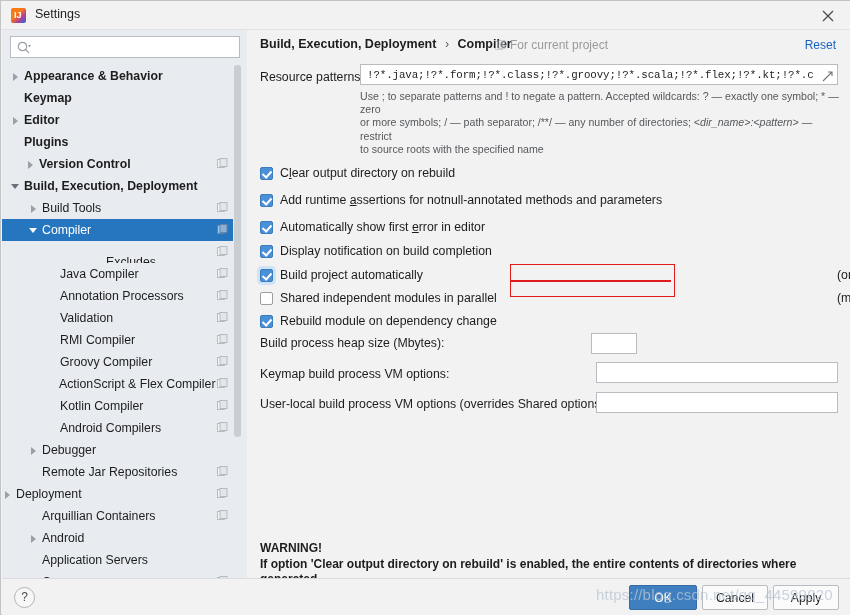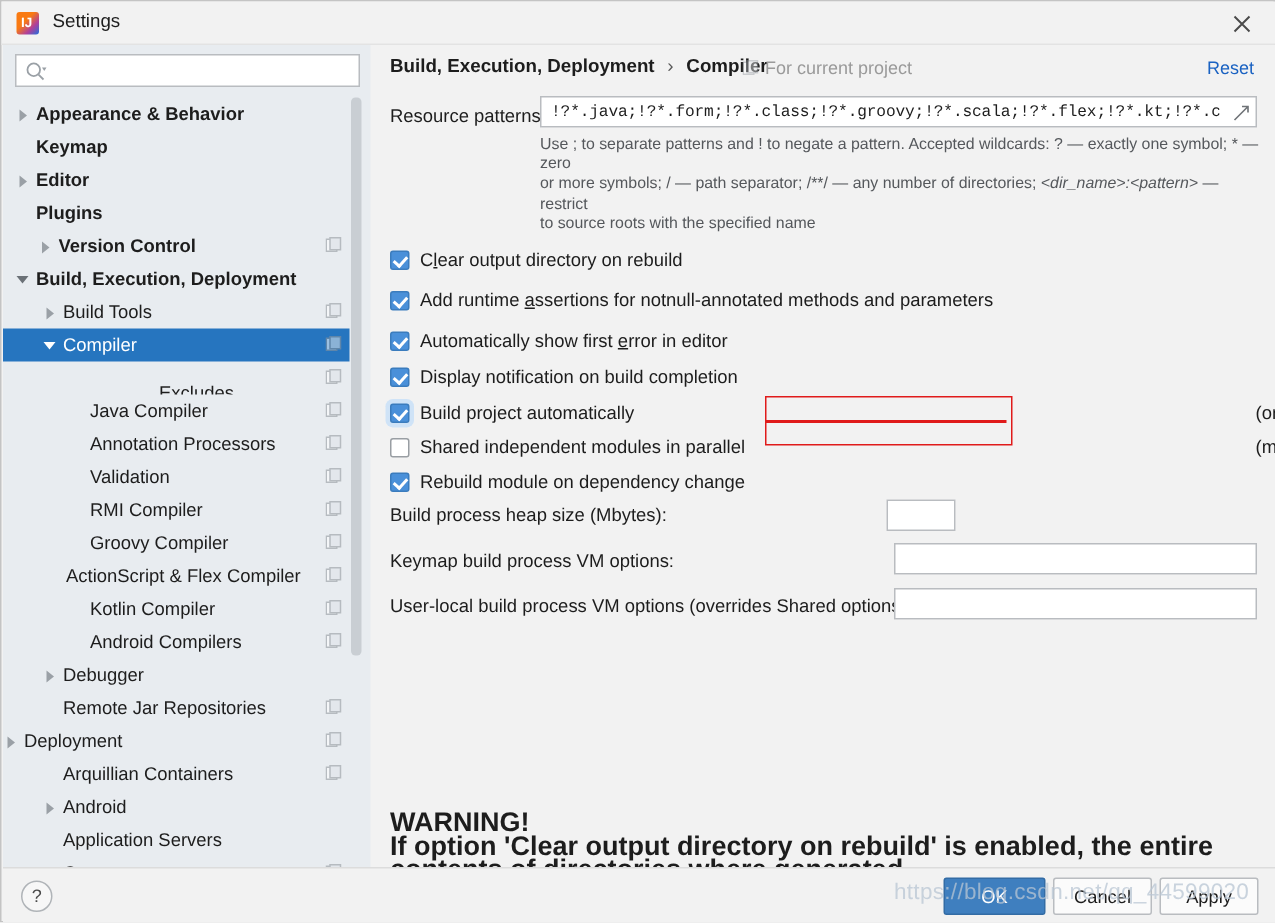--- a/index.html
+++ b/index.html
@@ -225,21 +225,21 @@
     background: #ffffff; border: 1px solid #b9bcc0;
     font-family: "Liberation Sans", sans-serif;
     font-size: 12.2px; color: #b91c1c;
     padding: 0 22px;
     outline: none;
   }
 
   
   #warning {
     position: absolute; left: 12px; top: 511px; width: 580px;
-    font-size: 18px; font-weight: bold; color: #1d1d1d;
+    font-size: 12px; font-weight: bold; color: #1d1d1d;
     line-height: 15.5px;
   }
 
   
   #footer {
     position: absolute; left: 1px; top: 577px;
     width: 848px; height: 37px;
     background: #f2f2f2;
     border-top: 1px solid #dcdcdc;
   }
@@ -403,21 +403,21 @@
             </svg></span>
         </div>
         <div class="tree-row" style="padding-left: 44px;">
           <span class="arrow none"></span>
           <span class="lbl">Groovy Compiler</span>
           <span class="proj-icon"><svg width="11" height="11" viewBox="0 0 11 11">
               <rect x="0.5" y="1.5" width="7" height="8" fill="#ffffff" stroke="#8e949a" stroke-width="1"></rect>
               <rect x="3" y="0.5" width="7" height="8" fill="#dfe4e9" stroke="#8e949a" stroke-width="1"></rect>
             </svg></span>
         </div>
-        <div class="tree-row" style="padding-left: 28px;">
+        <div class="tree-row" style="padding-left: 43px;">
           <span class="arrow none"></span>
           <span class="lbl">ActionScript &amp; Flex Compiler</span>
           <span class="proj-icon"><svg width="11" height="11" viewBox="0 0 11 11">
               <rect x="0.5" y="1.5" width="7" height="8" fill="#ffffff" stroke="#8e949a" stroke-width="1"></rect>
               <rect x="3" y="0.5" width="7" height="8" fill="#dfe4e9" stroke="#8e949a" stroke-width="1"></rect>
             </svg></span>
         </div>
         <div class="tree-row" style="padding-left: 44px;">
           <span class="arrow none"></span>
           <span class="lbl">Kotlin Compiler</span>

